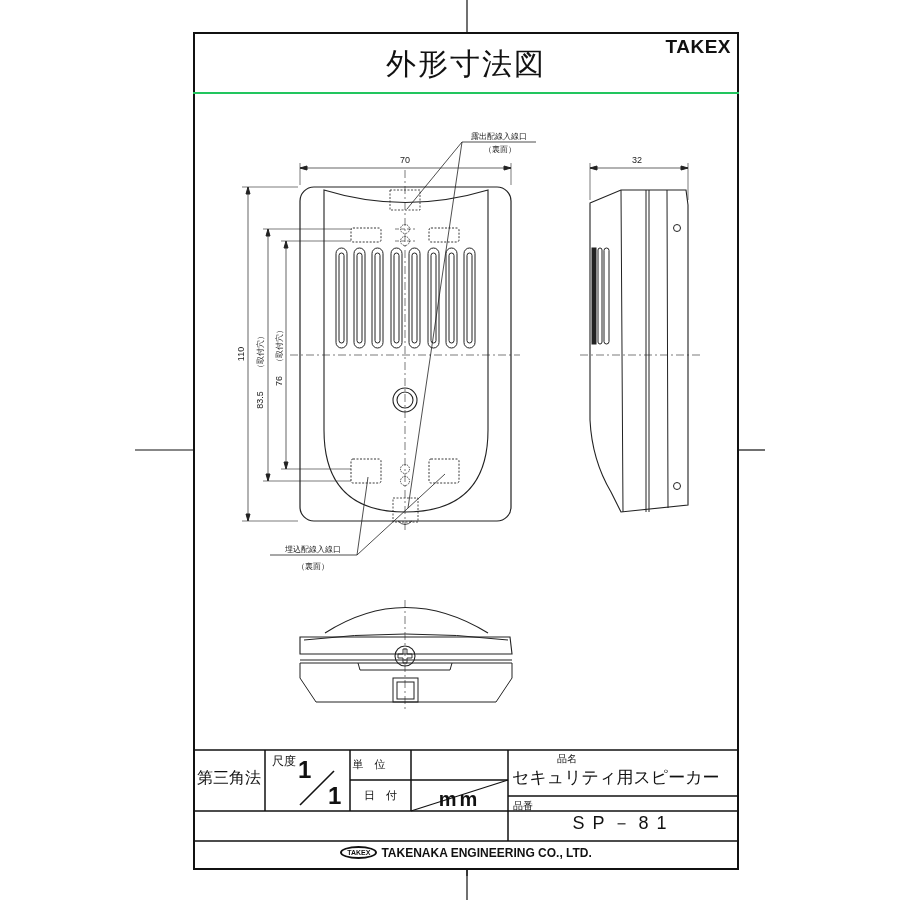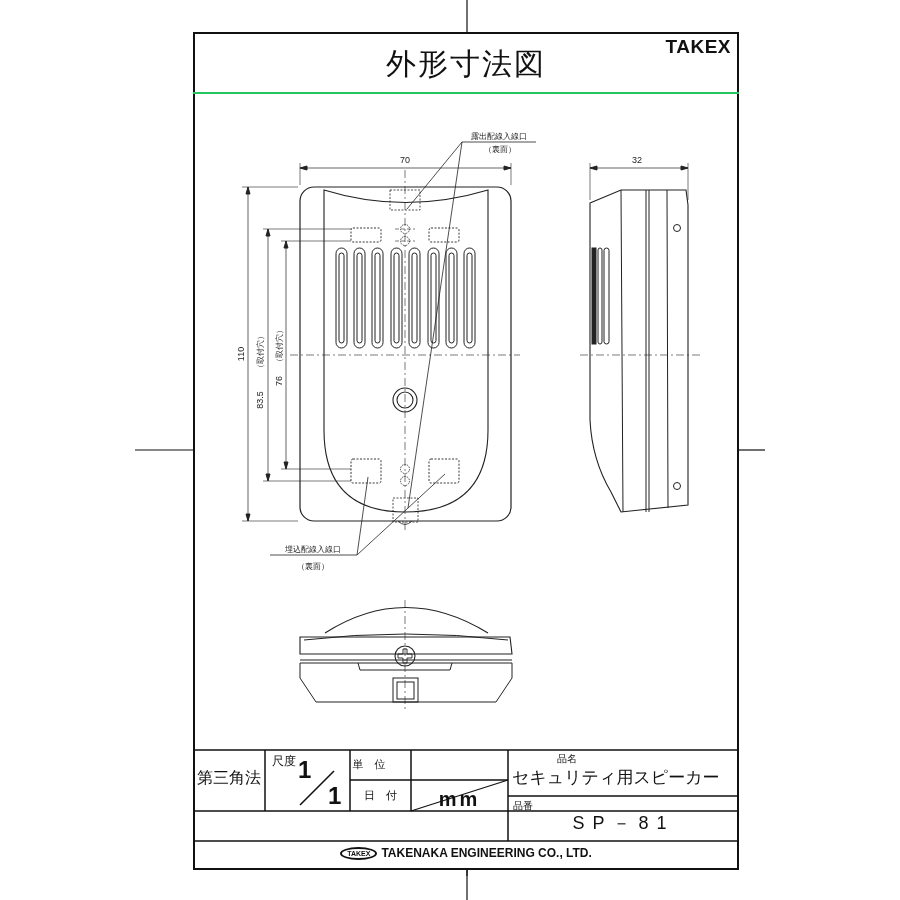--- a/index.html
+++ b/index.html
@@ -187,17 +187,17 @@
   <div class="tb-text" style="left:350px;top:757px;width:38px;text-align:center;font-size:11px;">単　位</div>
   <div class="tb-text" style="left:411px;top:788px;width:97px;text-align:center;font-size:20px;font-weight:bold;font-family:'Liberation Sans',sans-serif;letter-spacing:3px;">mm</div>
   <div class="tb-text" style="left:350px;top:788px;width:61px;text-align:center;font-size:11px;">日　付</div>
   <div class="tb-text" style="left:411px;top:786px;width:97px;text-align:center;font-size:11px;"></div>
 
   <div class="tb-text" style="left:513px;top:752px;font-size:10px;margin-left:44px;">品名</div>
   <div class="tb-text" style="left:512px;top:766px;font-size:17px;white-space:nowrap;">セキュリティ用スピーカー</div>
   <div class="tb-text" style="left:513px;top:799px;font-size:10px;text-align:right;">品番</div>
   <div class="tb-text" style="left:508px;top:811px;width:231px;text-align:center;font-size:18px;letter-spacing:8px;font-family:Liberation Sans, sans-serif;">SP－81</div>
 
-  <div class="tb-text" style="left:193px;top:846px;width:546px;text-align:center;display:flex;justify-content:center;align-items:flex-end;gap:4px;">
+  <div class="tb-text" style="left:193px;top:846px;width:546px;text-align:center;display:flex;justify-content:center;align-items:flex-start;gap:4px;">
     <span style="display:inline-block;border:2px solid #111;border-radius:50%;padding:1px 5px;font-size:7px;font-weight:bold;font-family:'Liberation Sans',sans-serif;">TAKEX</span>
     <span style="font-size:12px;font-weight:bold;font-family:'Liberation Sans',sans-serif;">TAKENAKA ENGINEERING CO., LTD.</span>
   </div>
 </div>
 
 </body></html>

